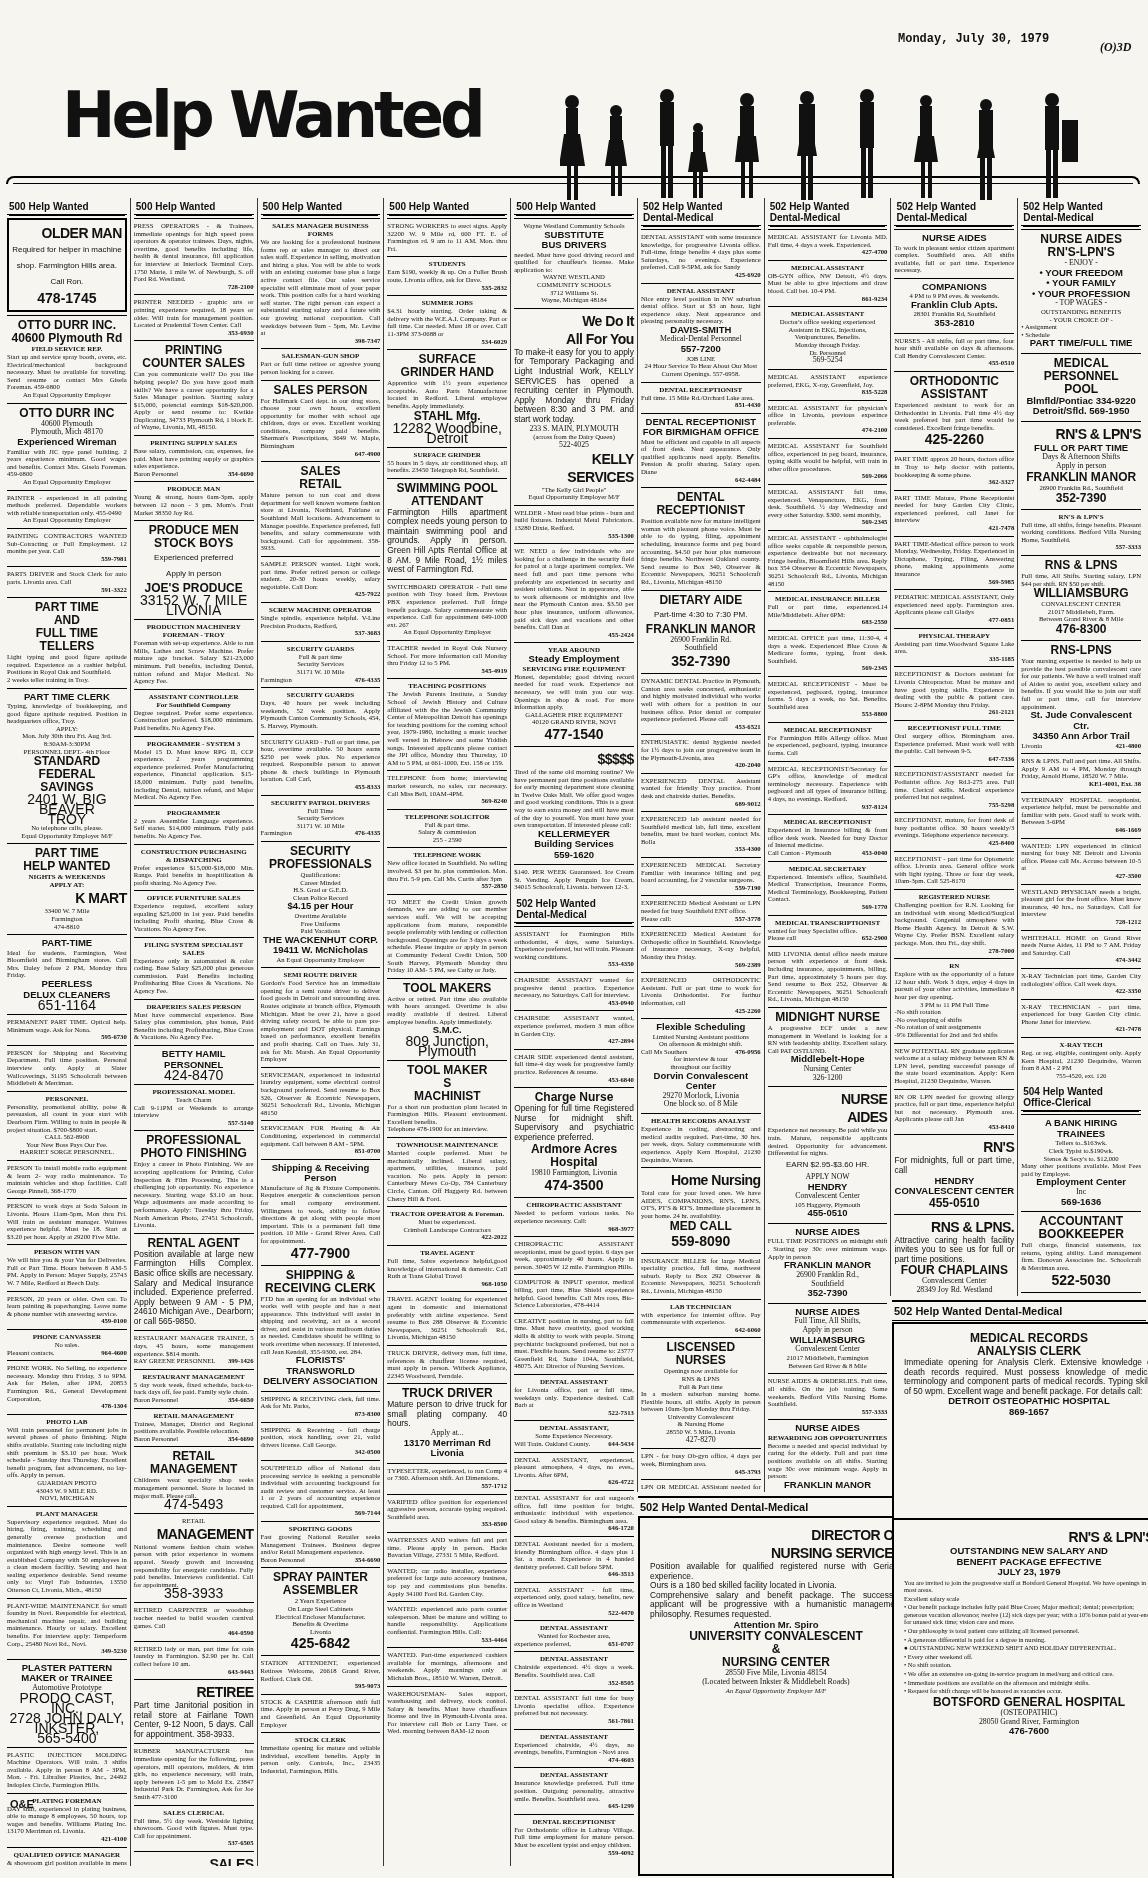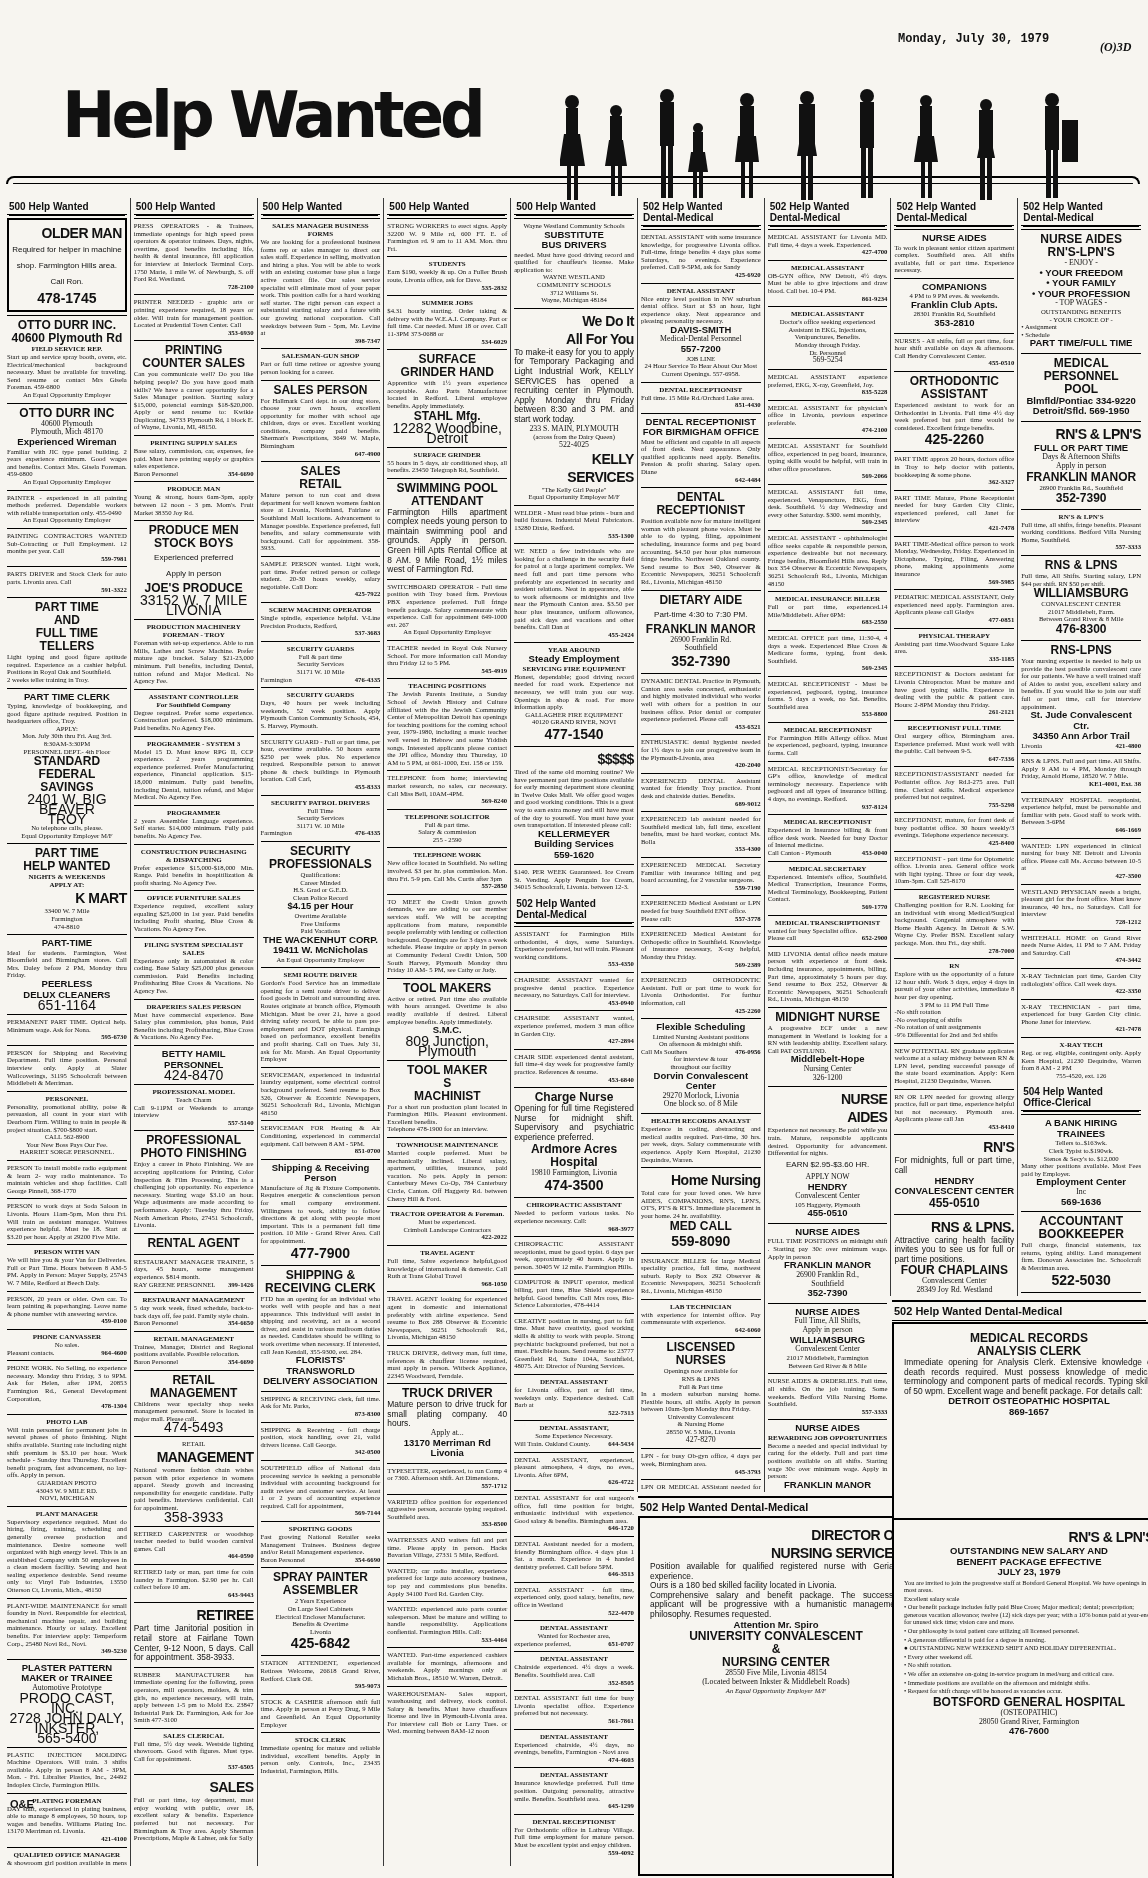--- a/index.html
+++ b/index.html
@@ -410,20 +410,21 @@
             <span>557-5140</span>
           </div>
         </div>
         <div class="ad">
           <div class="t-h2">PROFESSIONAL</div>
           <div class="t-h2">PHOTO FINISHING</div>
           <div class="t-b">Enjoy a career in Photo Finishing. We are accepting applications for Printing, Color Inspection &amp; Film Processing. This is a challenging job opportunity. No experience necessary. Starting wage $3.10 an hour. Wage adjustments are made according to performance. Apply: Tuesday thru Friday, North American Photo, 27451 Schoolcraft, Livonia.</div>
         </div>
         <div class="ad">
           <div class="t-h2">RENTAL AGENT</div>
+          <div class="t-j8">Position available at large new Farmington Hills Complex. Basic office skills are necessary. Salary and Medical Insurance included. Experience preferred. Apply between 9 AM - 5 PM, 24610 Michigan Ave., Dearborn; or call 565-9850.</div>
         </div>
         <div class="ad">
           <div class="t-b">RESTAURANT MANAGER TRAINEE, 5 days, 45 hours, some management experience. $814 month.</div>
           <div class="t-lr">
             <span>RAY GREENE PERSONNEL</span>
             <span>399-1426</span>
           </div>
         </div>
         <div class="ad">
           <div class="t-hs">RESTAURANT MANAGEMENT</div>

